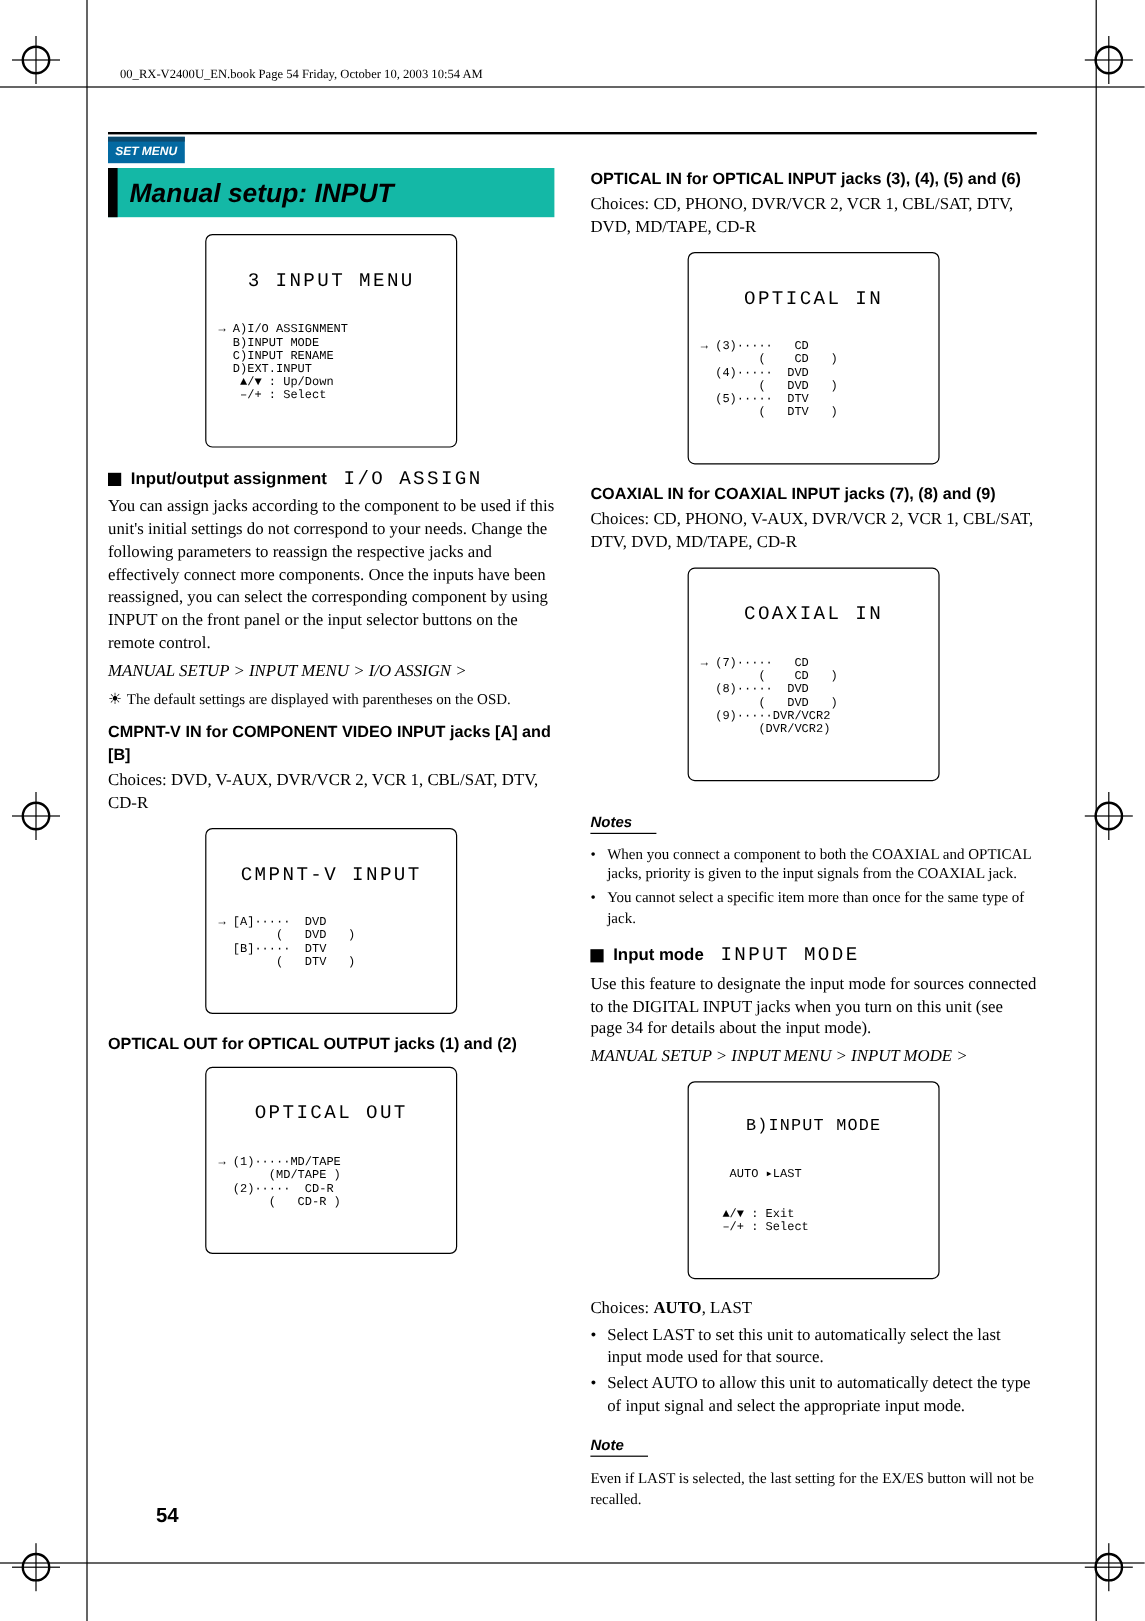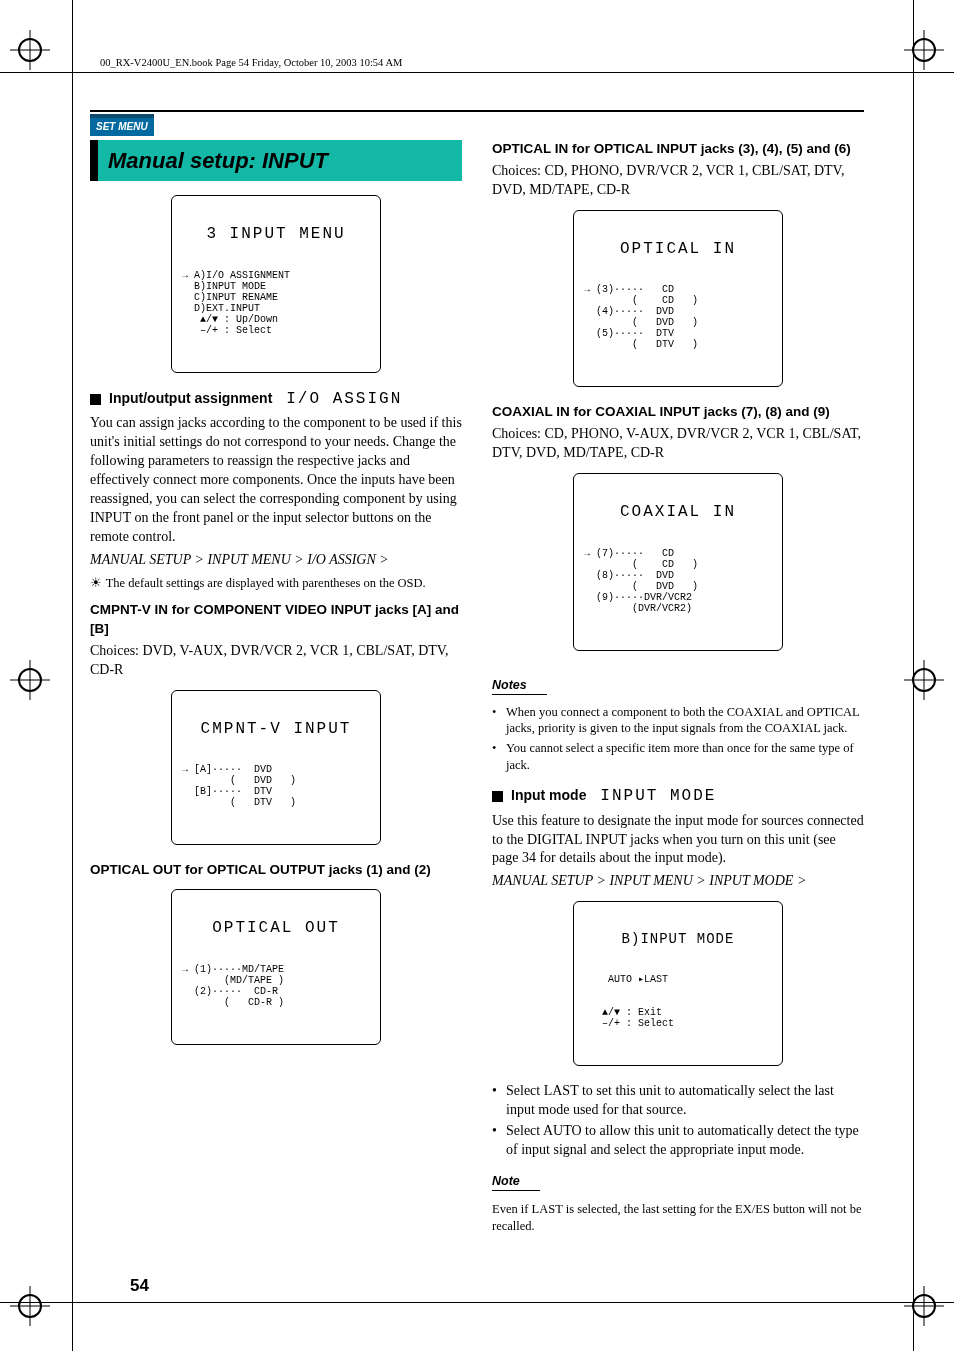--- a/index.html
+++ b/index.html
@@ -144,21 +144,21 @@
   ul.bullets { list-style: none; padding-left: 14px; font-size: 12.5px; }
   ul.bullets li::before { content:"•"; position:absolute; margin-left:-14px; }
   ul.bullets li { margin: 3px 0; position:relative;}
 
   ul.bigbullets { list-style: none; padding-left: 14px; font-size: 14px; }
   ul.bigbullets li::before { content:"•"; position:absolute; margin-left:-14px; }
   ul.bigbullets li { margin: 3px 0; position:relative;}
 
   .pagenum {
     position: absolute;
-    bottom: 53px;
+    bottom: 76px;
     left: 130px;
     font-family: Arial, Helvetica, sans-serif;
     font-weight: bold;
     font-size: 17px;
   }
 </style>
 </head>
 <body>
 
 <div class="crop-line-h" style="top:72px;"></div>
@@ -272,20 +272,23 @@
       <p class="body italic">MANUAL SETUP &gt; INPUT MENU &gt; INPUT MODE &gt;</p>
       <div class="osd">
         <div class="osd-title" style="font-size:14px; letter-spacing:1px;">B)INPUT MODE</div>
         <div>    AUTO ▸LAST
 
 
    ▲/▼ : Exit
    –/+ : Select</div>
       </div>
 
+      <p class="body">
+        <span>Choices: </span><b>AUTO</b><span>, LAST</span>
+      </p>
       <ul class="bigbullets">
         <li>Select LAST to set this unit to automatically select the last input mode used for that source.</li>
         <li>Select AUTO to allow this unit to automatically detect the type of input signal and select the appropriate input mode.</li>
       </ul>
 
       <div class="notes-label">Note</div>
       <p class="body" style="font-size:12.5px">Even if LAST is selected, the last setting for the EX/ES button will not be recalled.</p>
     </div>
   </div>
 </div>

